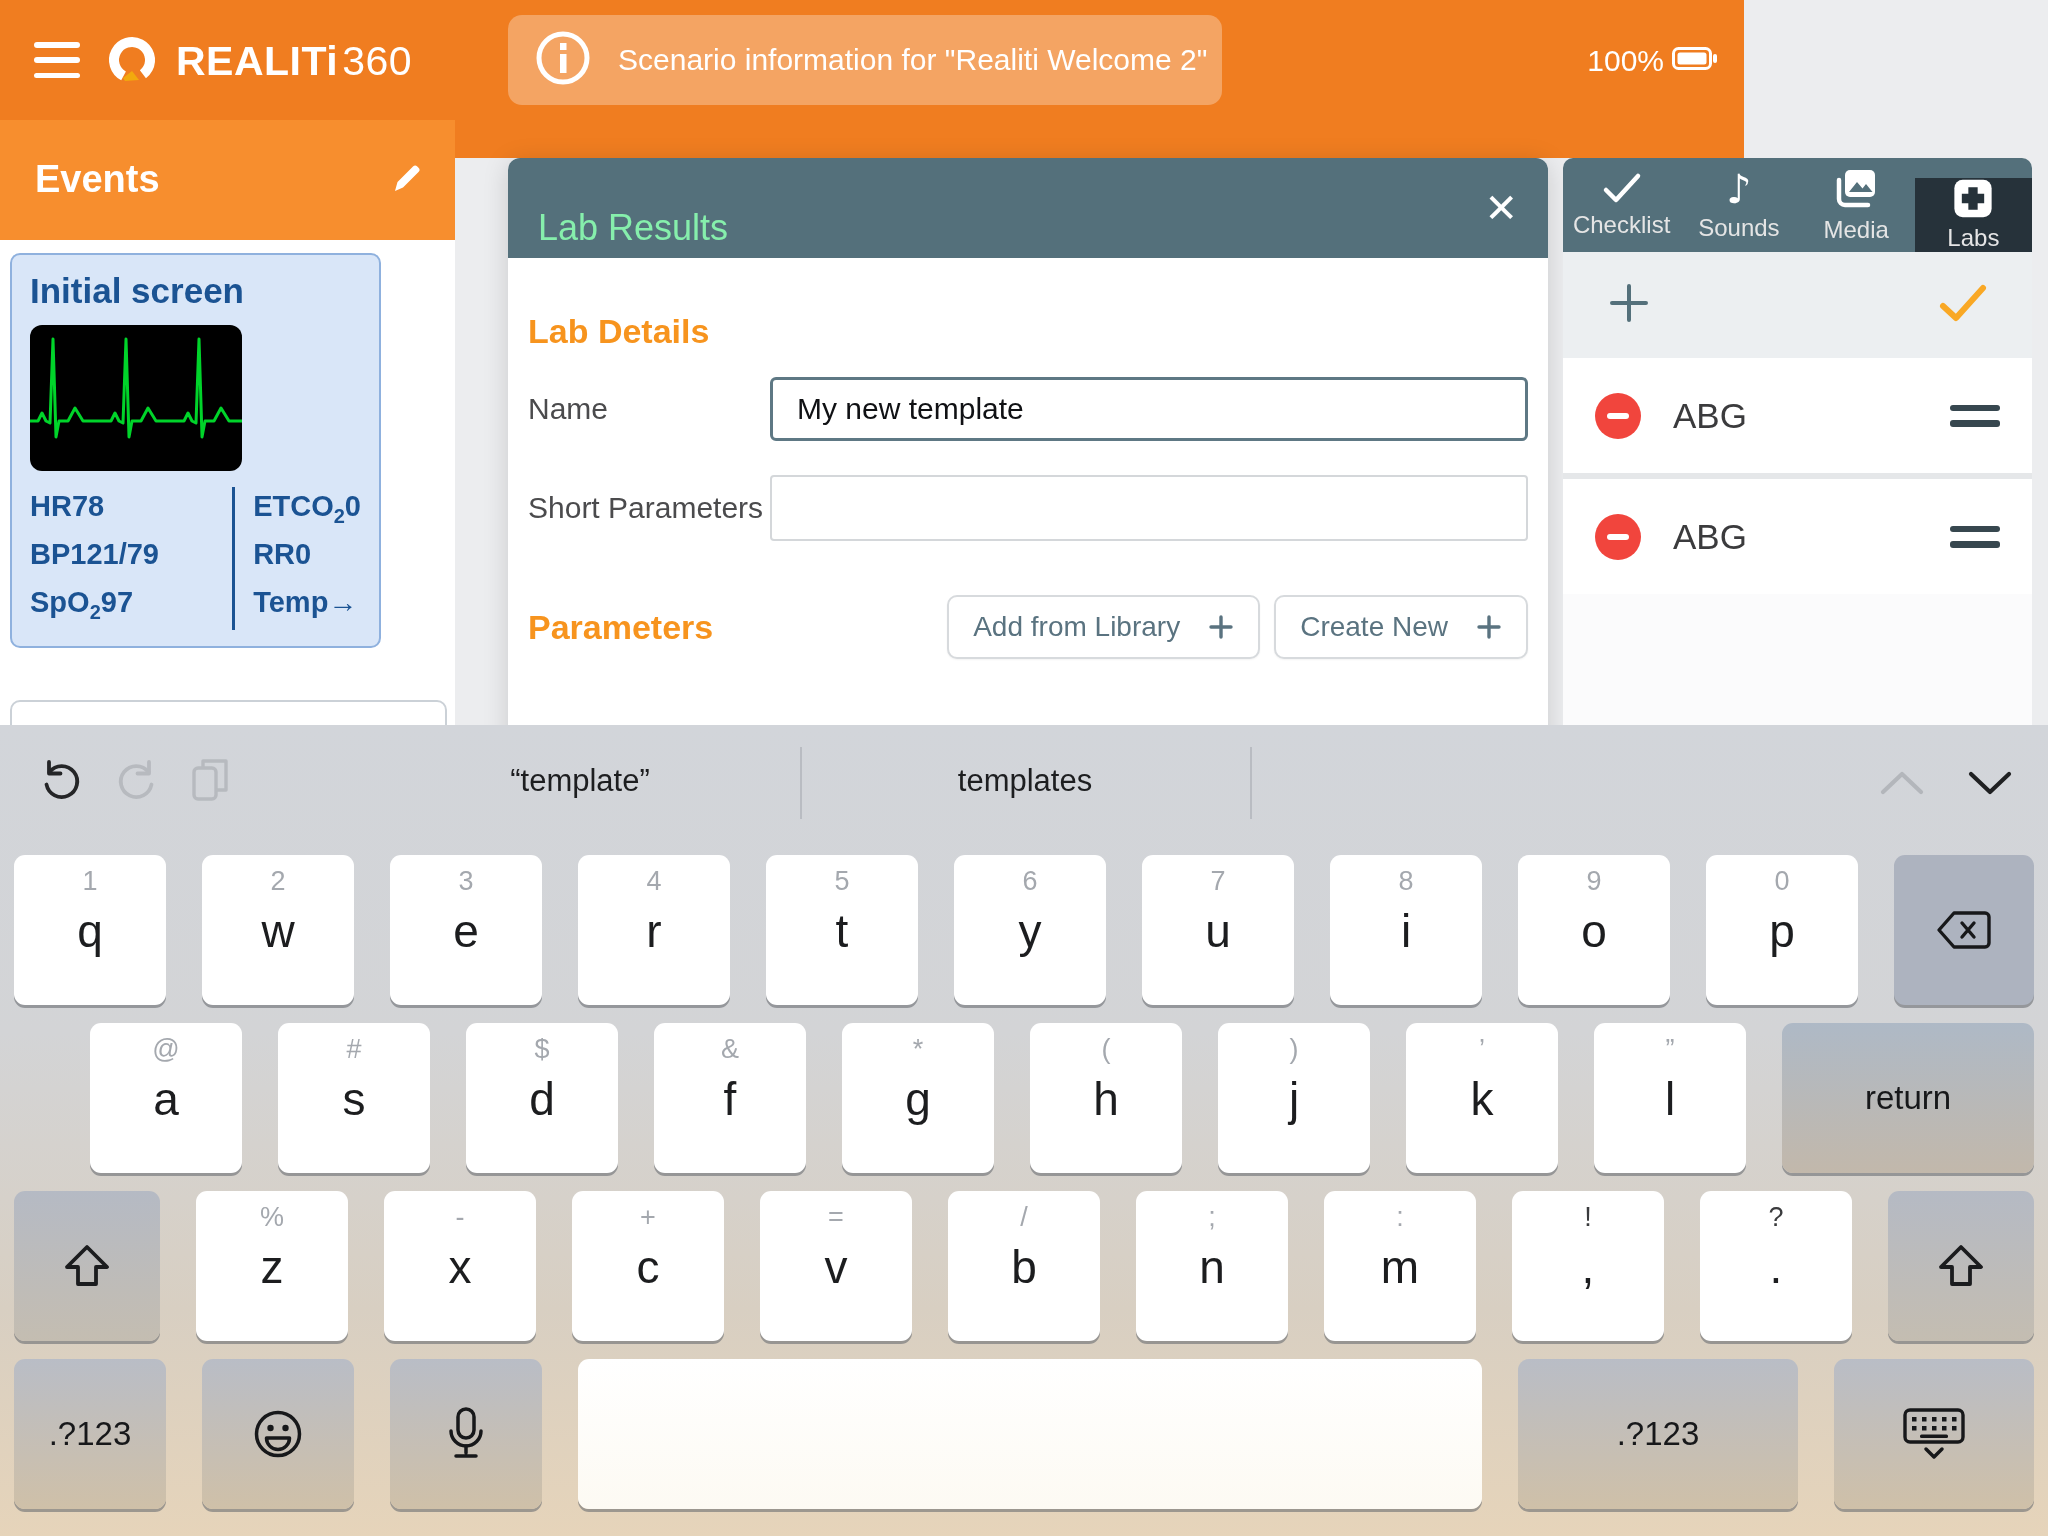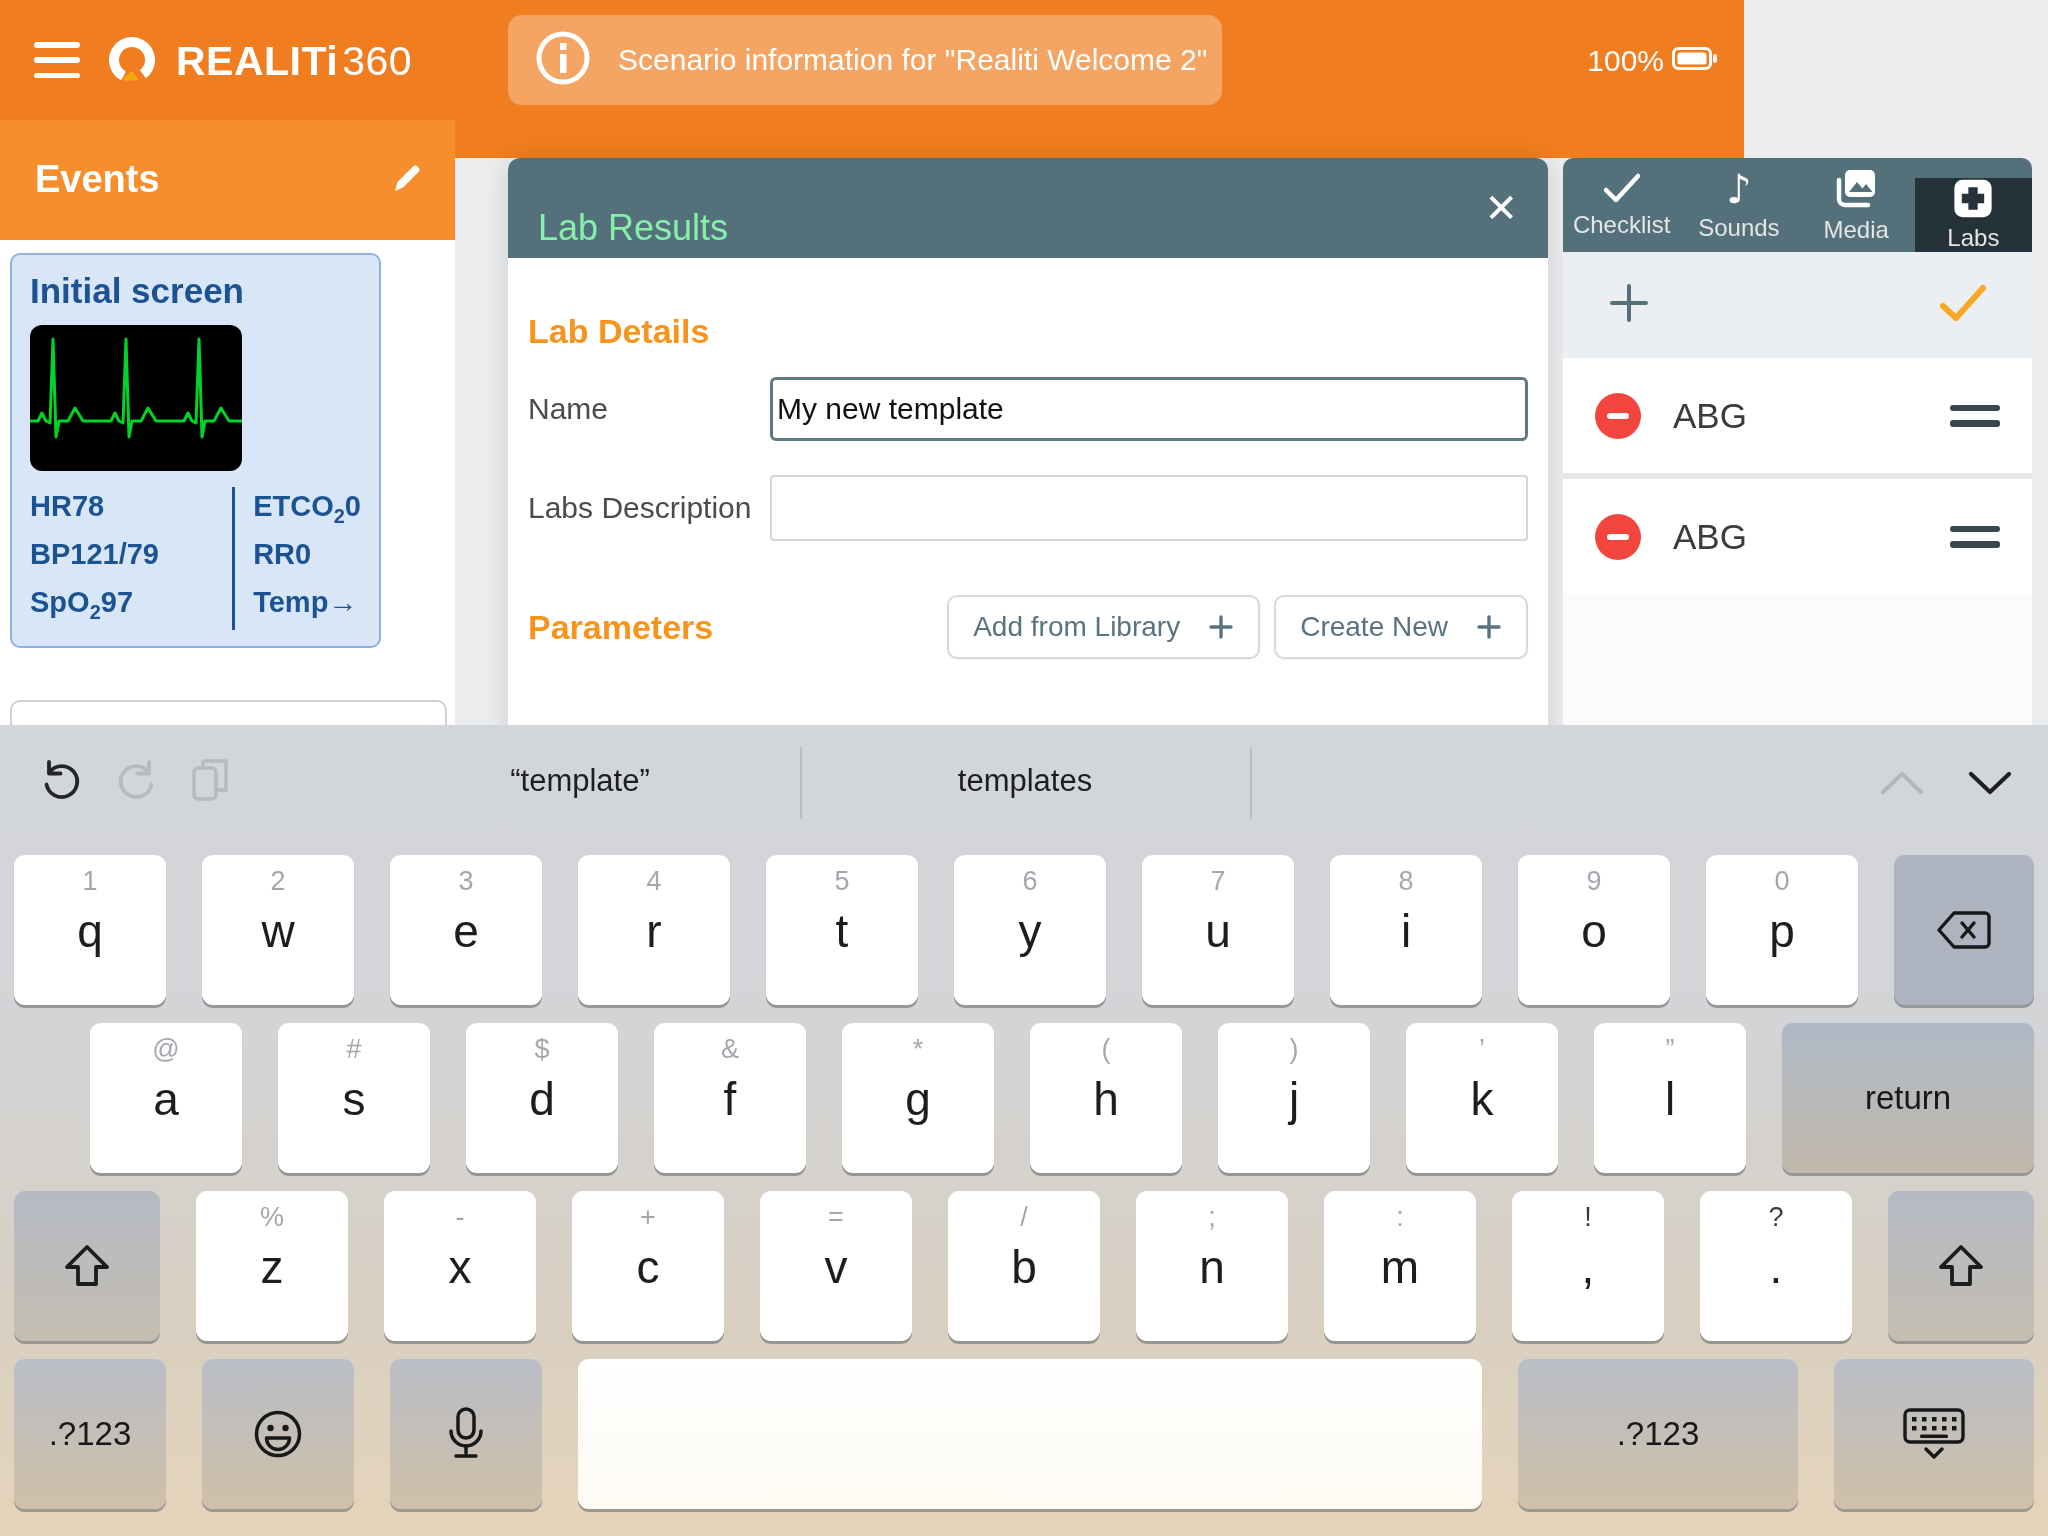--- a/index.html
+++ b/index.html
@@ -37,21 +37,21 @@
   
   .modal{position:absolute;left:508px;top:158px;width:1040px;height:1378px;background:#fff;border-radius:12px 12px 0 0;overflow:hidden;box-shadow:0 4px 26px rgba(0,0,0,.15);}
   .modal-header{height:100px;background:var(--slate,#54707B);display:flex;align-items:center;padding:0 30px;}
   .modal-header .mtitle{color:#86efac;font-size:36px;font-weight:500;margin-top:40px;}
   .modal-header .close{margin-left:auto;color:#fff;font-size:40px;cursor:pointer;line-height:1;}
   .modal-body{padding:0 20px;}
   .sechead{color:var(--heading-orange,#F7941E);font-size:34px;font-weight:700;margin:54px 0 26px;}
   .frow{display:flex;align-items:center;margin-top:0;}
   .frow + .frow{margin-top:34px;}
   .flabel{width:242px;font-size:30px;color:#4B4B4D;flex:none;}
-  .finput{flex:1;height:58px;font-size:30px;padding:0 4px;color:#101114;background:#fff;outline:none;font-family:"Liberation Sans",sans-serif;}
+  .finput{flex:1;height:58px;font-size:30px;padding:0 24px;color:#101114;background:#fff;outline:none;font-family:"Liberation Sans",sans-serif;}
   .name-input{border:3px solid #5E7884;border-radius:6px;}
   .desc-input{height:62px;border:2px solid #D4D7DA;border-radius:4px;}
   .params-row{margin-top:54px;display:flex;align-items:center;justify-content:space-between;}
   .pbtns{display:flex;gap:14px;}
   .pbtn{display:flex;align-items:center;gap:28px;height:64px;padding:0 24px;background:#fff;
         border:2px solid #D7DADD;border-radius:10px;font-size:28px;color:#5A7380;cursor:pointer;
         font-family:"Liberation Sans",sans-serif;box-shadow:0 1px 2px rgba(0,0,0,.05);}
   
   .right-panel{position:absolute;left:1563px;top:158px;width:469px;height:1378px;background:#FBFBFC;border-radius:10px 10px 0 0;overflow:hidden;}
   .tabs{height:94px;display:flex;background:var(--slate,#54707B);}
@@ -196,21 +196,21 @@
       <span class="mtitle">Lab Results</span>
       <span class="close">✕</span>
     </div>
     <div class="modal-body">
       <div class="sechead">Lab Details</div>
       <div class="frow">
         <span class="flabel">Name</span>
         <input class="finput name-input" type="text" value="My new template" style="">
       </div>
       <div class="frow">
-        <span class="flabel">Labs Description</span>
+        <span class="flabel">Short Parameters</span>
         <input class="finput desc-input" type="text" value="" style="">
       </div>
       <div class="params-row">
         <span class="sechead" style="margin:0;">Parameters</span>
         <div class="pbtns">
           <button class="pbtn">
             <span>Add from Library</span>
             <svg width="26" height="26" viewBox="0 0 26 26">
               <path d="M13 3 v20 M3 13 h20" stroke="#5A7380" stroke-width="3.4" stroke-linecap="round"></path>
             </svg>

